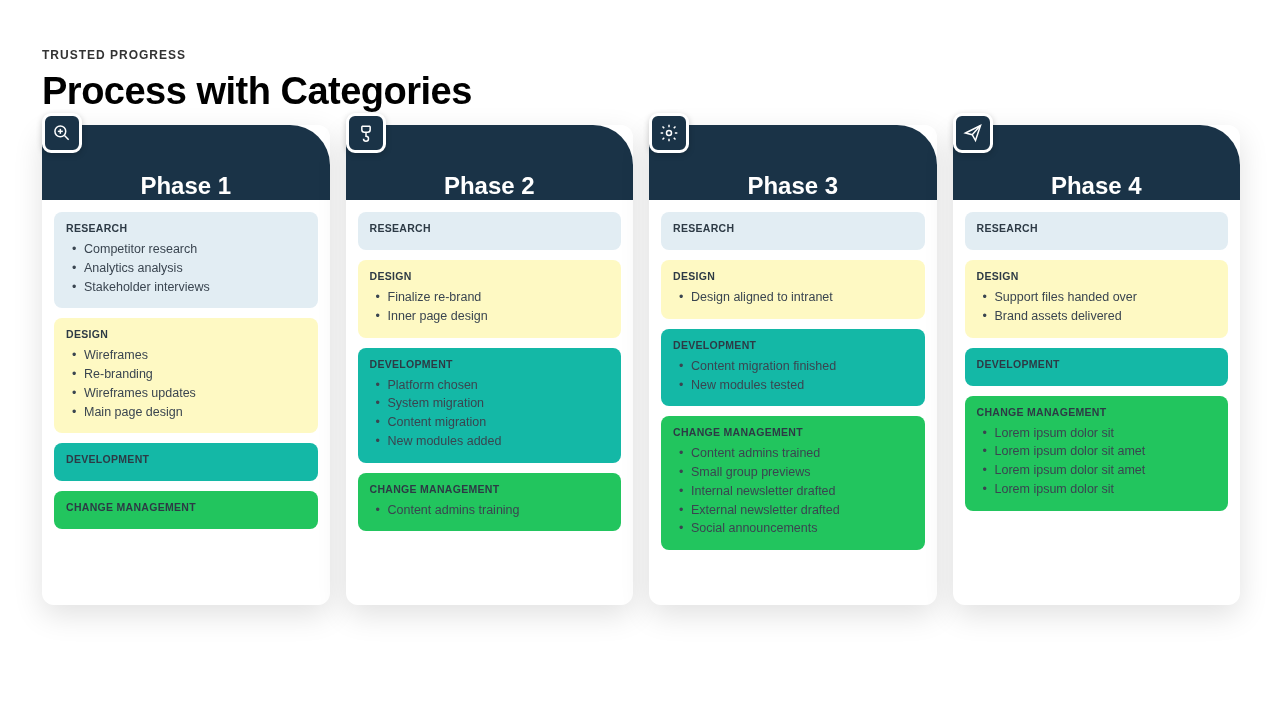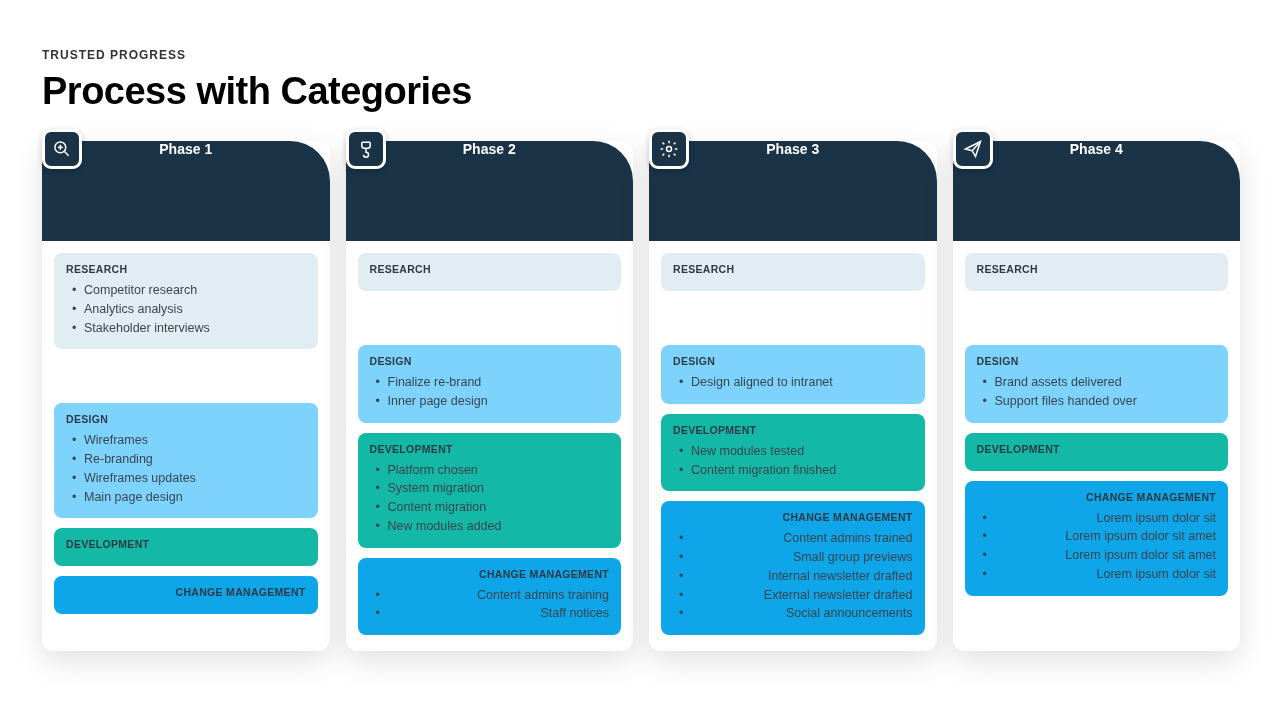--- a/index.html
+++ b/index.html
@@ -1,41 +1,41 @@
 <!DOCTYPE html>
 <html><head>
 <meta charset="utf-8">
 <style>
   * { box-sizing: border-box; margin: 0; padding: 0; }
   html, body { width: 1280px; height: 720px; font-family: "Segoe UI", Arial, sans-serif; background: #fff; color: #111; }
   .slide { width: 1280px; height: 720px; padding: 48px 40px 40px 42px; position: relative; }
   .eyebrow { font-size: 12px; letter-spacing: 1px; color: #333; font-weight: 600; margin-bottom: 8px; }
-  .title { font-size: 38px; font-weight: 600; letter-spacing: -0.5px; color: #000; margin-bottom: 28px; }
+  .title { font-size: 38px; font-weight: 600; letter-spacing: -0.5px; color: #000; margin-bottom: 12px; }
   .phases { display: flex; gap: 16px; }
   .phase-card {
     flex: 1 1 0;
     background: #fff;
     border-radius: 12px;
     box-shadow: 0 10px 30px rgba(0,0,0,0.12);
     overflow: visible;
     position: relative;
     display: flex;
     flex-direction: column;
     min-height: 480px;
   }
   .phase-header {
     background: #1a3347;
     color: #fff;
     border-top-left-radius: 12px;
     border-top-right-radius: 40px;
-    height: 100px;
+    height: 75px;
     display: flex;
-    align-items: flex-start;
+    align-items: flex-end;
     justify-content: center;
-    font-size: 14px;
+    font-size: 24px;
     font-weight: 700;
     position: relative;
   }
   .icon-badge {
     position: absolute;
     top: -12px;
     left: -0px;
     width: 40px;
     height: 40px;
     background: #1a3347;
@@ -46,23 +46,23 @@
     justify-content: center;
     box-shadow: 0 2px 6px rgba(0,0,0,0.2);
   }
   .icon-badge svg { width: 20px; height: 20px; stroke: #fff; fill: none; stroke-width: 1.8; }
   .phase-body { padding: 12px 12px 16px 12px; display: flex; flex-direction: column; gap: 10px; }
   .cat {
     border-radius: 8px;
     padding: 10px 12px 12px 12px;
   }
   .cat-research   { background: #e2edf3; }
-  .cat-design     { background: #7dd3fc; margin-top: 44px; }
+  .cat-design     { background: #fef9c3; }
   .cat-development{ background: #14b8a6; }
-  .cat-change     { background: #0ea5e9; text-align: right; }
+  .cat-change     { background: #22c55e; }
   .cat-label {
     font-size: 10.5px;
     font-weight: 700;
     letter-spacing: 0.3px;
     color: #2d3a45;
     margin-bottom: 6px;
   }
   .cat ul { list-style: none; padding-left: 4px; }
   .cat li {
     font-size: 12.5px;
@@ -151,21 +151,20 @@
               <li>Platform chosen</li>
               <li>System migration</li>
               <li>Content migration</li>
               <li>New modules added</li>
             </ul>
           </div>
           <div class="cat cat-change">
             <div class="cat-label">CHANGE MANAGEMENT</div>
             <ul>
               <li>Content admins training</li>
-              <li>Staff notices</li>
             </ul>
           </div>
         </div>
       </div>
       <div class="phase-card">
         <div class="phase-header">
           <div class="icon-badge">
             <svg viewBox="0 0 24 24">
               <circle cx="12" cy="12" r="3"></circle>
               <path d="M12 2v3M12 19v3M4.2 4.2l2.1 2.1M17.7 17.7l2.1 2.1M2 12h3M19 12h3M4.2 19.8l2.1-2.1M17.7 6.3l2.1-2.1"></path>
@@ -179,22 +178,22 @@
           </div>
           <div class="cat cat-design">
             <div class="cat-label">DESIGN</div>
             <ul>
               <li>Design aligned to intranet</li>
             </ul>
           </div>
           <div class="cat cat-development">
             <div class="cat-label">DEVELOPMENT</div>
             <ul>
+              <li>Content migration finished</li>
               <li>New modules tested</li>
-              <li>Content migration finished</li>
             </ul>
           </div>
           <div class="cat cat-change">
             <div class="cat-label">CHANGE MANAGEMENT</div>
             <ul>
               <li>Content admins trained</li>
               <li>Small group previews</li>
               <li>Internal newsletter drafted</li>
               <li>External newsletter drafted</li>
               <li>Social announcements</li>
@@ -212,22 +211,22 @@
           </div>
           <span>Phase 4</span>
         </div>
         <div class="phase-body">
           <div class="cat cat-research collapsed">
             <div class="cat-label">RESEARCH</div>
           </div>
           <div class="cat cat-design">
             <div class="cat-label">DESIGN</div>
             <ul>
+              <li>Support files handed over</li>
               <li>Brand assets delivered</li>
-              <li>Support files handed over</li>
             </ul>
           </div>
           <div class="cat cat-development collapsed">
             <div class="cat-label">DEVELOPMENT</div>
           </div>
           <div class="cat cat-change">
             <div class="cat-label">CHANGE MANAGEMENT</div>
             <ul>
               <li>Lorem ipsum dolor sit</li>
               <li>Lorem ipsum dolor sit amet</li>

